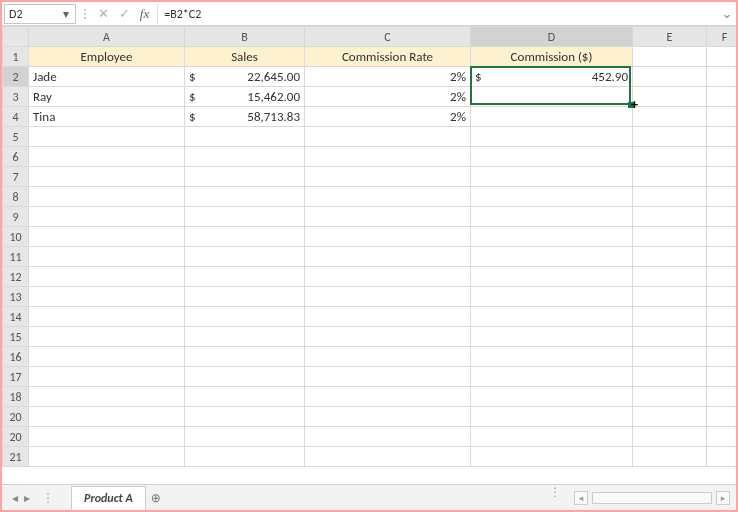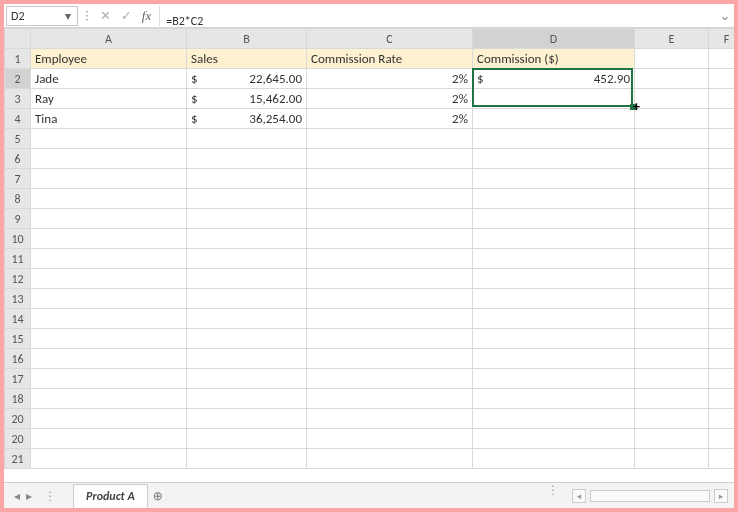--- a/index.html
+++ b/index.html
@@ -1,39 +1,39 @@
 <!DOCTYPE html>
 <html><head>
 <meta charset="utf-8">
 <style>
   * { box-sizing: border-box; margin: 0; padding: 0; }
   body { font-family: Calibri, Arial, sans-serif; font-size: 13px; background: #fff; color: #333; overflow: hidden; }
-  .app { width: 738px; height: 512px; display: flex; flex-direction: column; border: 4px solid #fca5a5; background: #fff; }
+  .app { width: 738px; height: 512px; display: flex; flex-direction: column; border: 2px solid #fca5a5; background: #fff; }
 
   
   .fbar { display: flex; align-items: center; height: 24px; border-bottom: 1px solid #d4d4d4; background: #fff; }
   .namebox { width: 72px; height: 20px; margin: 2px 4px 2px 2px; border: 1px solid #c6c6c6; display: flex; align-items: center; padding: 0 4px; font-size: 12px; position: relative; background: #fff; }
   .namebox .dd { margin-left: auto; color: #666; width: 10px; text-align: center; }
   .fdiv { width: 10px; display: flex; flex-direction: column; justify-content: center; align-items: center; gap: 1px; color: #888; }
   .fdiv .dot { font-size: 4px; line-height: 3px; }
   .fbtns { display: flex; align-items: center; gap: 10px; padding: 0 8px; color: #b0b0b0; }
   .fbtns .fx { font-style: italic; font-family: "Times New Roman", serif; color: #666; }
-  .finput { flex: 1; height: 20px; padding: 8px 6px; display: flex; align-items: flex-start; border-left: 1px solid #e0e0e0; font-size: 12px; }
+  .finput { flex: 1; height: 20px; padding: 8px 6px; display: flex; align-items: center; border-left: 1px solid #e0e0e0; font-size: 12px; }
   .fexpand { width: 18px; display: flex; align-items: center; justify-content: center; color: #888; }
 
   
   .gridwrap { position: relative; flex: 1; overflow: hidden; background: #fff; }
   table.grid { border-collapse: collapse; table-layout: fixed; width: 740px; }
   .grid th, .grid td { border: 1px solid #d9d9d9; height: 20px; font-size: 13px; font-weight: normal; }
   .grid thead th { background: #e6e6e6; color: #555; font-size: 12px; text-align: center; height: 20px; }
   .grid .rowhdr { background: #e6e6e6; color: #555; text-align: center; width: 26px; font-size: 12px; }
   .grid thead th.selcol, .grid .rowhdr.selrow { background: #d2d2d2; }
   .grid thead th.corner { background: #e6e6e6; width: 26px; }
   .grid td { padding: 0 4px; background: #fff; }
-  .hdrcell { background: #fdf1cf !important; font-weight: bold; text-align: left; color: #333; }
+  .hdrcell { background: #fdf1cf !important; font-weight: bold; text-align: center; color: #333; }
   .curcell { display: flex; justify-content: space-between; }
   .curcell .dollar { text-align: left; }
   .curcell .num { text-align: right; flex: 1; padding-left: 6px; }
   .pct { text-align: right; }
   .txt { text-align: left; }
 
   
   .seloverlay { position: absolute; border: 2px solid #217346; background: transparent; pointer-events: none; }
   .fillhandle { position: absolute; width: 6px; height: 6px; background: #217346; pointer-events: none; }
   .fillcursor { position: absolute; font-size: 14px; font-weight: bold; color: #000; pointer-events: none; line-height: 10px; }
@@ -142,21 +142,21 @@
             <td></td>
             <td></td>
             <td></td>
           </tr>
           <tr>
             <td class="rowhdr">4</td>
             <td class="txt">Tina</td>
             <td>
               <div class="curcell">
                 <span class="dollar">$</span>
-                <span class="num">36,254.00</span>
+                <span class="num">58,713.83</span>
               </div>
             </td>
             <td class="pct">2%</td>
             <td></td>
             <td></td>
             <td></td>
           </tr>
           <tr>
             <td class="rowhdr">5</td>
             <td></td>

